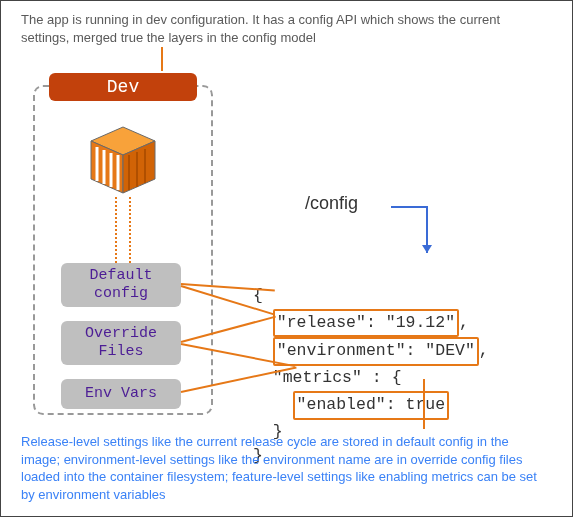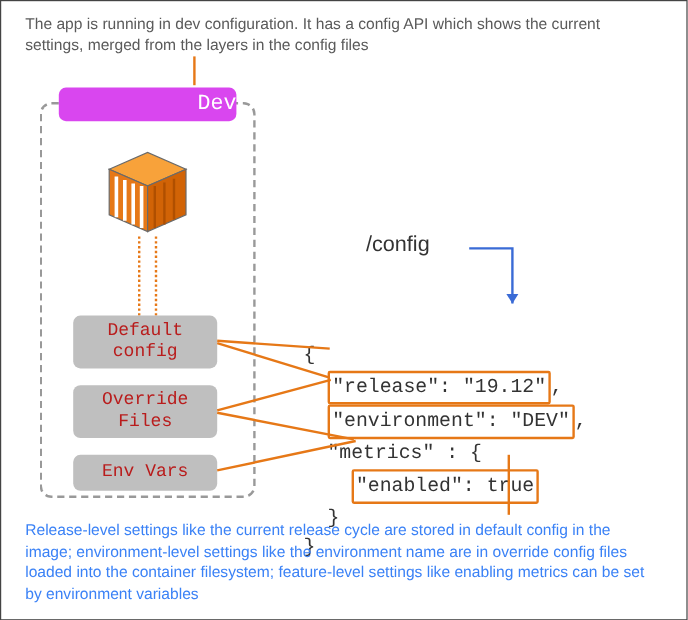--- a/index.html
+++ b/index.html
@@ -46,34 +46,34 @@
     height: 330px;
     border: 2px dashed #999;
     border-radius: 10px;
   }
   .dev-pill {
     position: absolute;
     left: 48px;
     top: 72px;
     width: 148px;
     height: 28px;
-    background: #d946ef;
+    background: #c2410c;
     border-radius: 6px;
     color: #fff;
     font-family: "Courier New", monospace;
     font-size: 18px;
-    text-align: right;
+    text-align: center;
     line-height: 28px;
   }
   .pill {
     position: absolute;
     width: 120px;
     background: #bfbfbf;
     border-radius: 6px;
-    color: #b91c1c;
+    color: #4c1d95;
     font-family: "Courier New", monospace;
     font-size: 15px;
     text-align: center;
     padding: 4px 0;
     line-height: 1.2;
   }
   .dotted-vert {
     position: absolute;
     width: 0;
     border-left: 2px dotted #e67817;
@@ -122,21 +122,21 @@
     top: 122px;
     width: 88px;
     height: 76px;
   }
 </style>
 </head>
 <body>
 
 <div class="frame">
 
-  <div class="caption-top">The app is running in dev configuration. It has a config API which shows the current settings, merged from the layers in the config files</div>
+  <div class="caption-top">The app is running in dev configuration. It has a config API which shows the current settings, merged true the layers in the config model</div>
   <div class="ptr" style="left:160px; top:46px; height:24px;"></div>
 
   <div class="dashed-box"></div>
 
   <div class="dev-pill">Dev</div>
 
   <svg class="container-icon" viewBox="0 0 88 76">
 
     <polygon points="12,18 44,4 76,18 44,32" fill="#f8a23a" stroke="#6a6a6a" stroke-width="1"></polygon>
 

